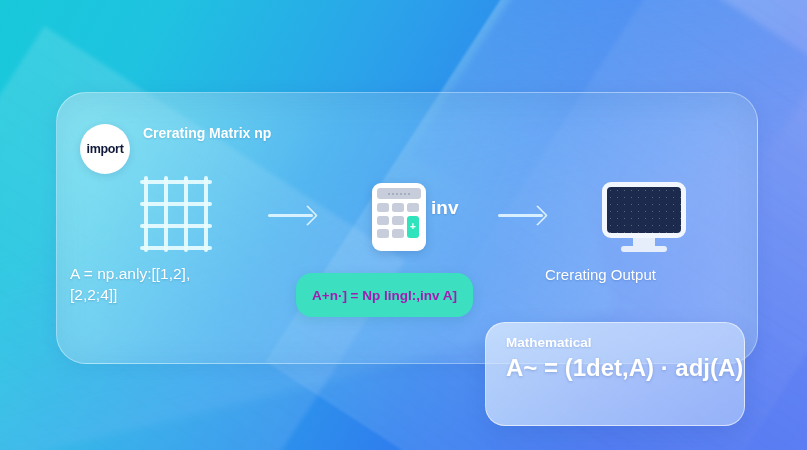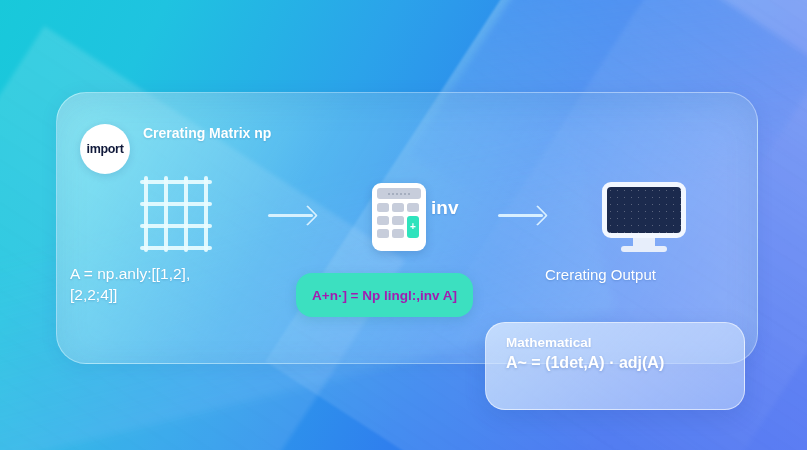--- a/index.html
+++ b/index.html
@@ -135,29 +135,29 @@
     background:#1b2a4d;position:relative;overflow:hidden;
   }
   .monitor .dots{position:absolute;inset:0;opacity:.5;
     background-image:radial-gradient(rgba(255,255,255,.55) .9px, transparent 1px);
     background-size:7px 7px;}
   .monitor .neck{width:22px;height:8px;background:#e7eefb;margin:0 auto;}
   .monitor .base{width:46px;height:6px;background:#e7eefb;border-radius:3px;margin:0 auto;}
 
   
   .math-card{
-    position:absolute;left:485px;top:322px;width:260px;height:88px;box-sizing:border-box;
+    position:absolute;left:485px;top:322px;width:260px;height:104px;box-sizing:border-box;
     border-radius:20px;padding:12px 20px;
     background:linear-gradient(135deg,rgba(226,238,255,.72),rgba(200,222,255,.52));
     border:1.5px solid rgba(255,255,255,.55);
     box-shadow:0 6px 22px rgba(20,60,150,.14);
   }
   .math-label{font-size:13.5px;font-weight:bold;color:#ffffff;margin-bottom:4px;
     text-shadow:0 1px 2px rgba(20,60,130,.18);}
-  .math-formula{font-size:16px;font-weight:bold;color:#ffffff;white-space:nowrap;
+  .math-formula{font-size:24px;font-weight:bold;color:#ffffff;white-space:nowrap;
     text-shadow:0 1px 3px rgba(20,60,130,.24);}
 </style>
 </head>
 <body>
 
 <div id="stage">
 
   <div class="band band-a"></div>
   <div class="band band-b"></div>
   <div class="band band-d"></div>

